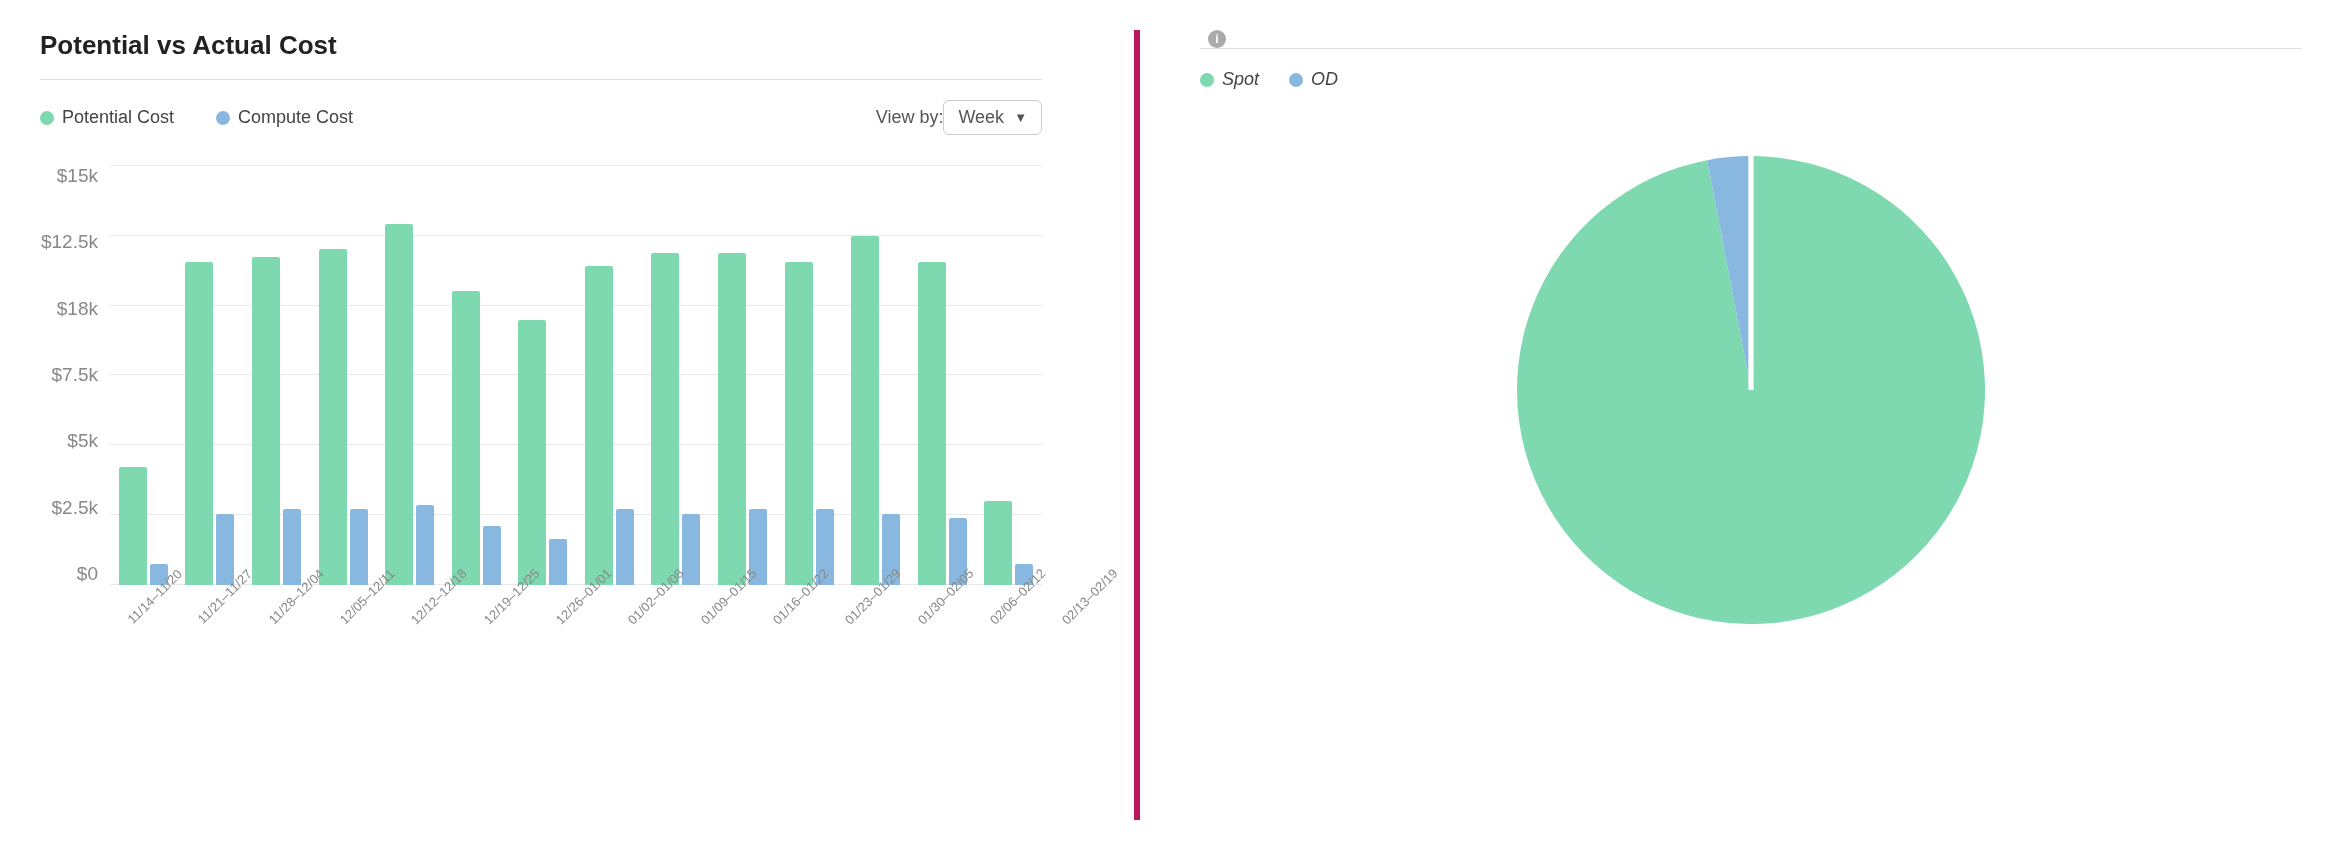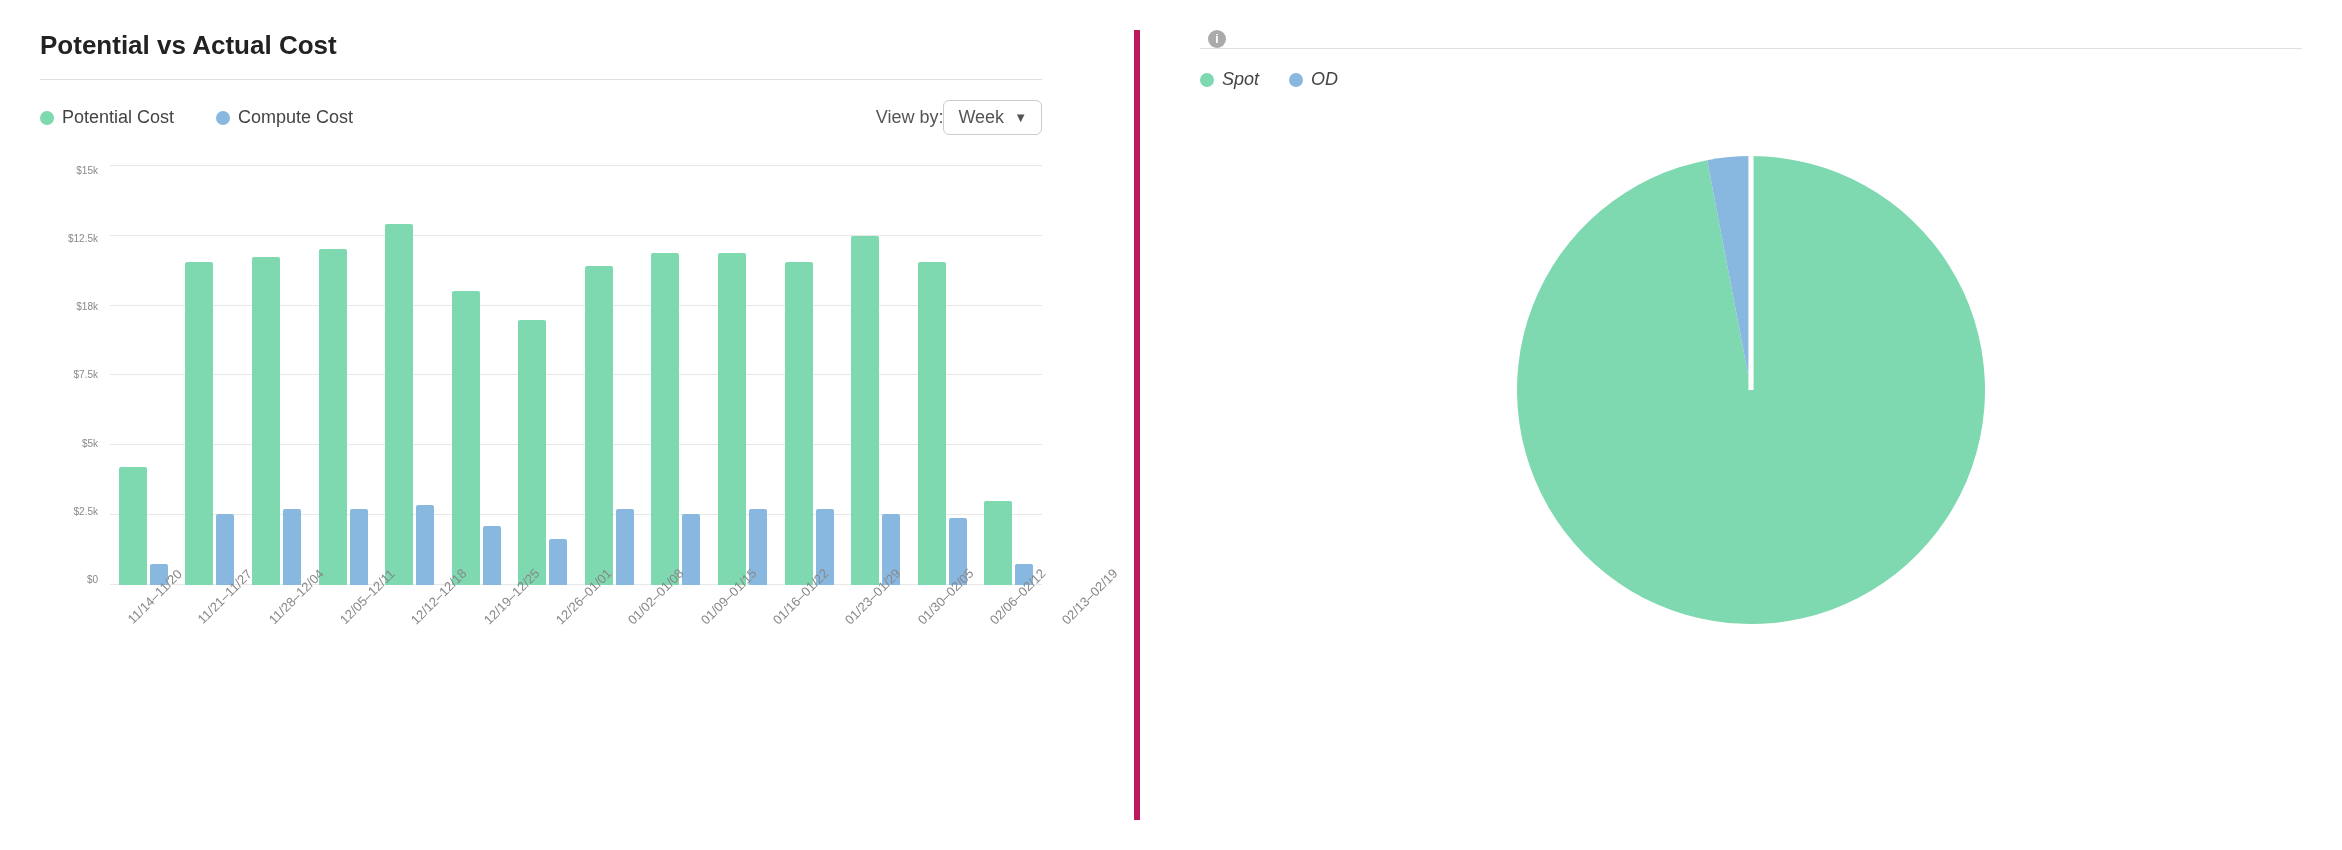--- a/index.html
+++ b/index.html
@@ -107,21 +107,21 @@
       top: 0;
       bottom: 60px;
       width: 70px;
       display: flex;
       flex-direction: column;
       justify-content: space-between;
       align-items: flex-end;
       padding-right: 12px;
     }
     .y-label {
-      font-size: 10px;
+      font-size: 19px;
       color: #888;
     }
     .chart-inner {
       position: absolute;
       left: 70px;
       right: 0;
       top: 0;
       bottom: 0;
     }
     .grid-lines {

